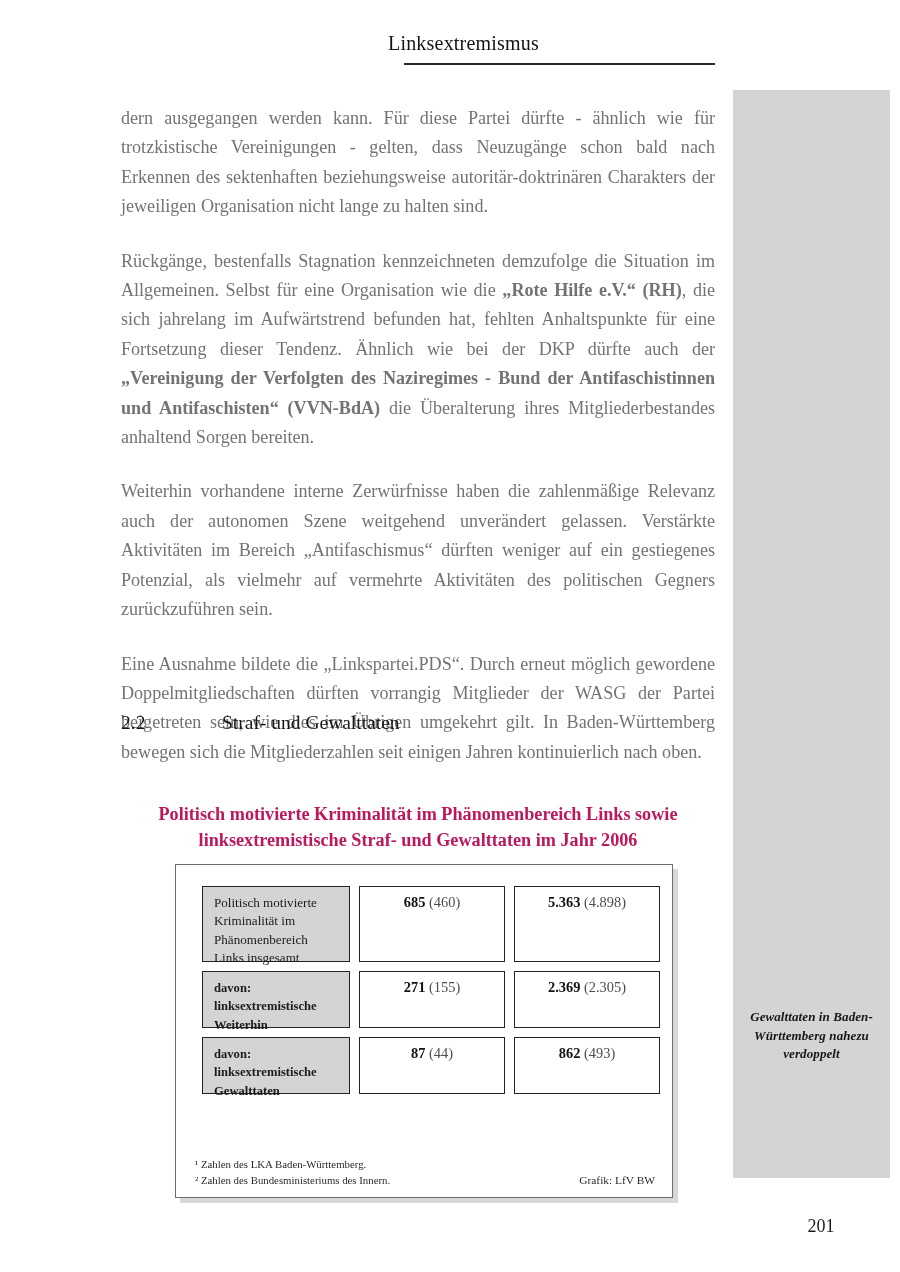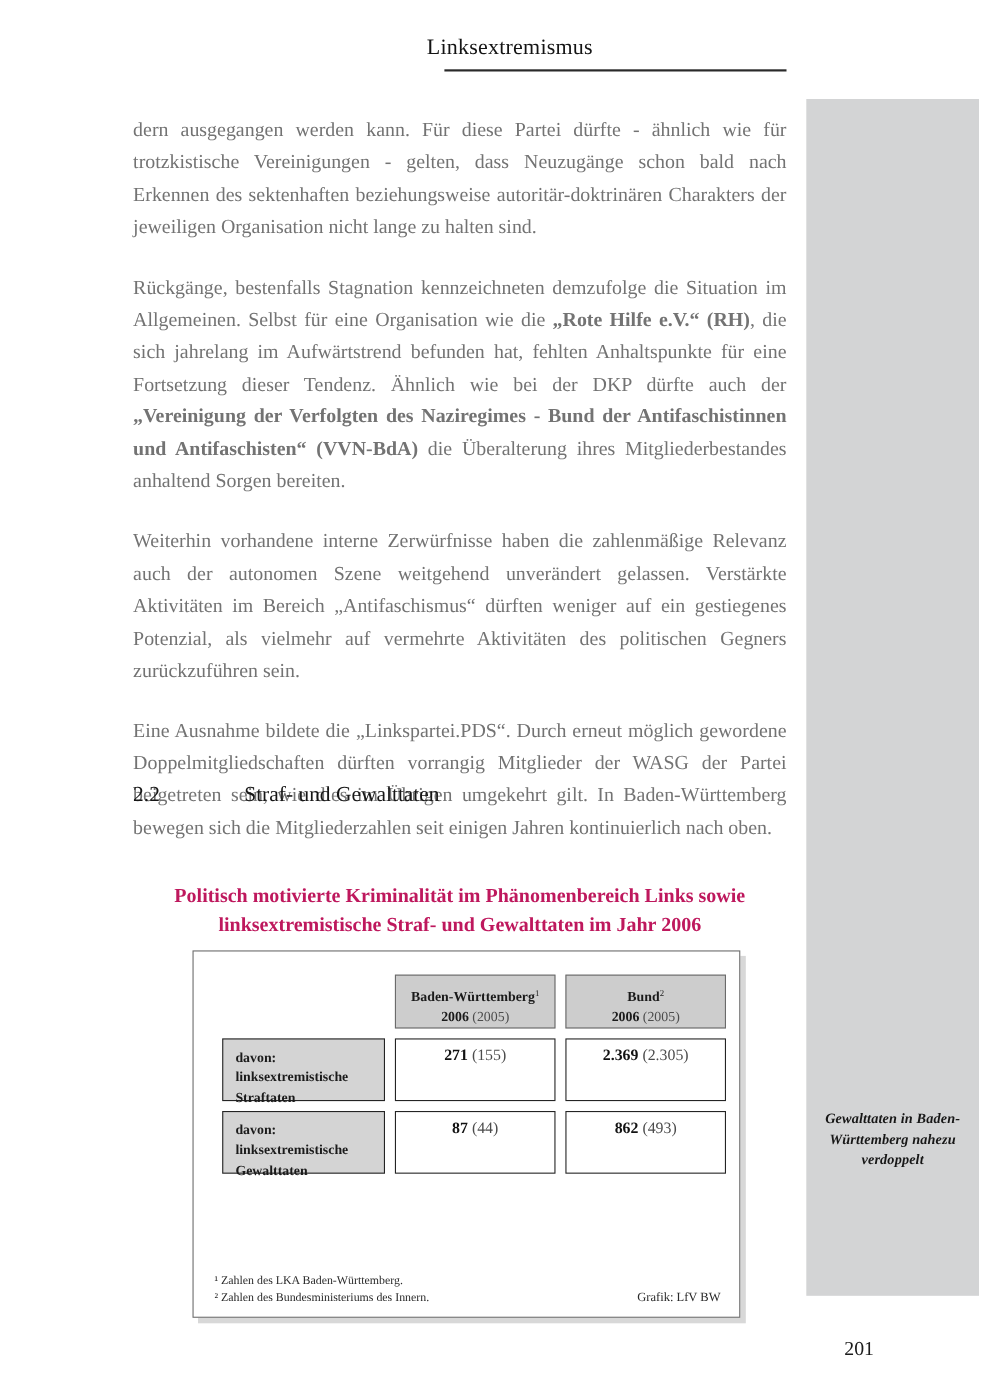--- a/index.html
+++ b/index.html
@@ -194,21 +194,21 @@
     right: 0;
     bottom: 0;
     font-size: 11.4px;
     color: #2a2a2a;
     text-align: right;
   }
 
   
   .folio {
     position: absolute;
-    left: 736px;
+    left: 776px;
     top: 1216px;
     width: 90px;
     text-align: center;
     font-size: 18px;
     color: #1b1b1b;
   }
 </style>
 </head>
 <body>
 
@@ -235,46 +235,44 @@
 </div>
 
 <div class="table-box">
   <table class="tbl">
     <colgroup>
       <col class="col-label">
       <col class="col-data">
       <col class="col-data">
     </colgroup>
     <tbody>
-      <tr>
-        <td>
-            <div class="cell blank"></div>
+
+      <tr class="r1">
+        <td>
+            <div class="cell rowlabel plain" id="rl-0">Politisch motivierte Kriminalität im Phänomenbereich Links insgesamt</div>
           </td>
         <td>
-          <div class="cell head">
-            <span>Baden-Württemberg</span><sup class="fn">1</sup><br>
-            <span>2006</span>
-            <span class="paren">(2005)</span>
-          </div>
-        </td>
-        <td>
-          <div class="cell head">
-            <span>Bund</span><sup class="fn">2</sup><br>
-            <span>2006</span>
-            <span class="paren">(2005)</span>
+          <div class="cell value">
+            <span>685</span>
+            <span class="paren">(460)</span>
+          </div>
+        </td>
+        <td>
+          <div class="cell value">
+            <span>5.363</span>
+            <span class="paren">(4.898)</span>
           </div>
         </td>
       </tr>
-
 
       <tr class="r2">
         <td>
             <div class="cell rowlabel bold" id="rl-1">
               <div>davon:</div>
-              <div>linksextremistische Straftaten</div>
+              <div>linksextremistische Weiterhin</div>
             </div>
           </td>
         <td>
           <div class="cell value">
             <span>271</span>
             <span class="paren">(155)</span>
           </div>
         </td>
         <td>
           <div class="cell value">

